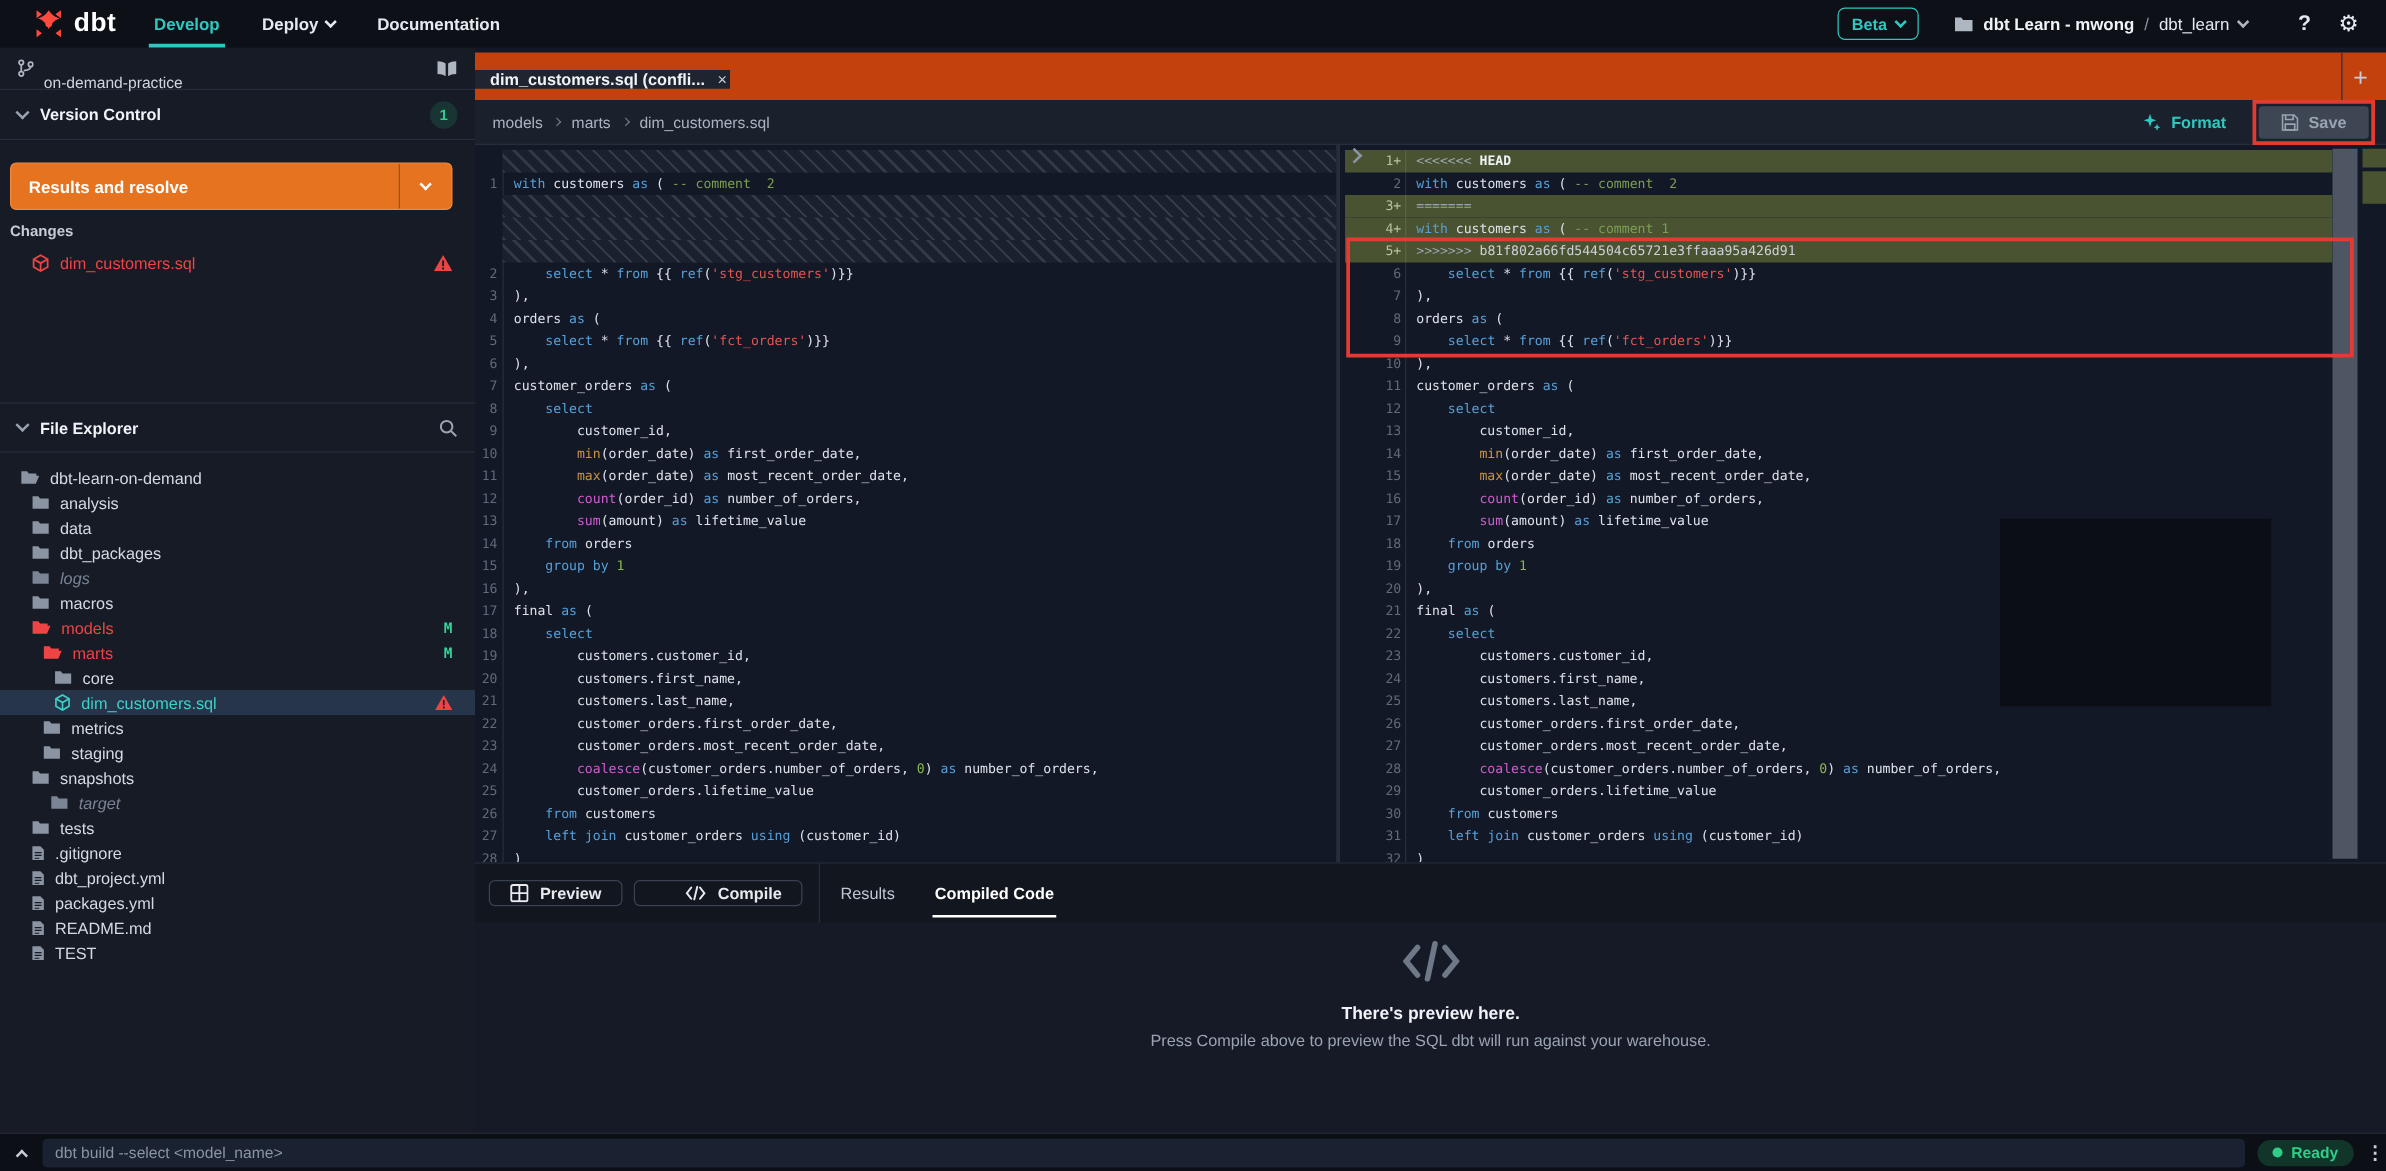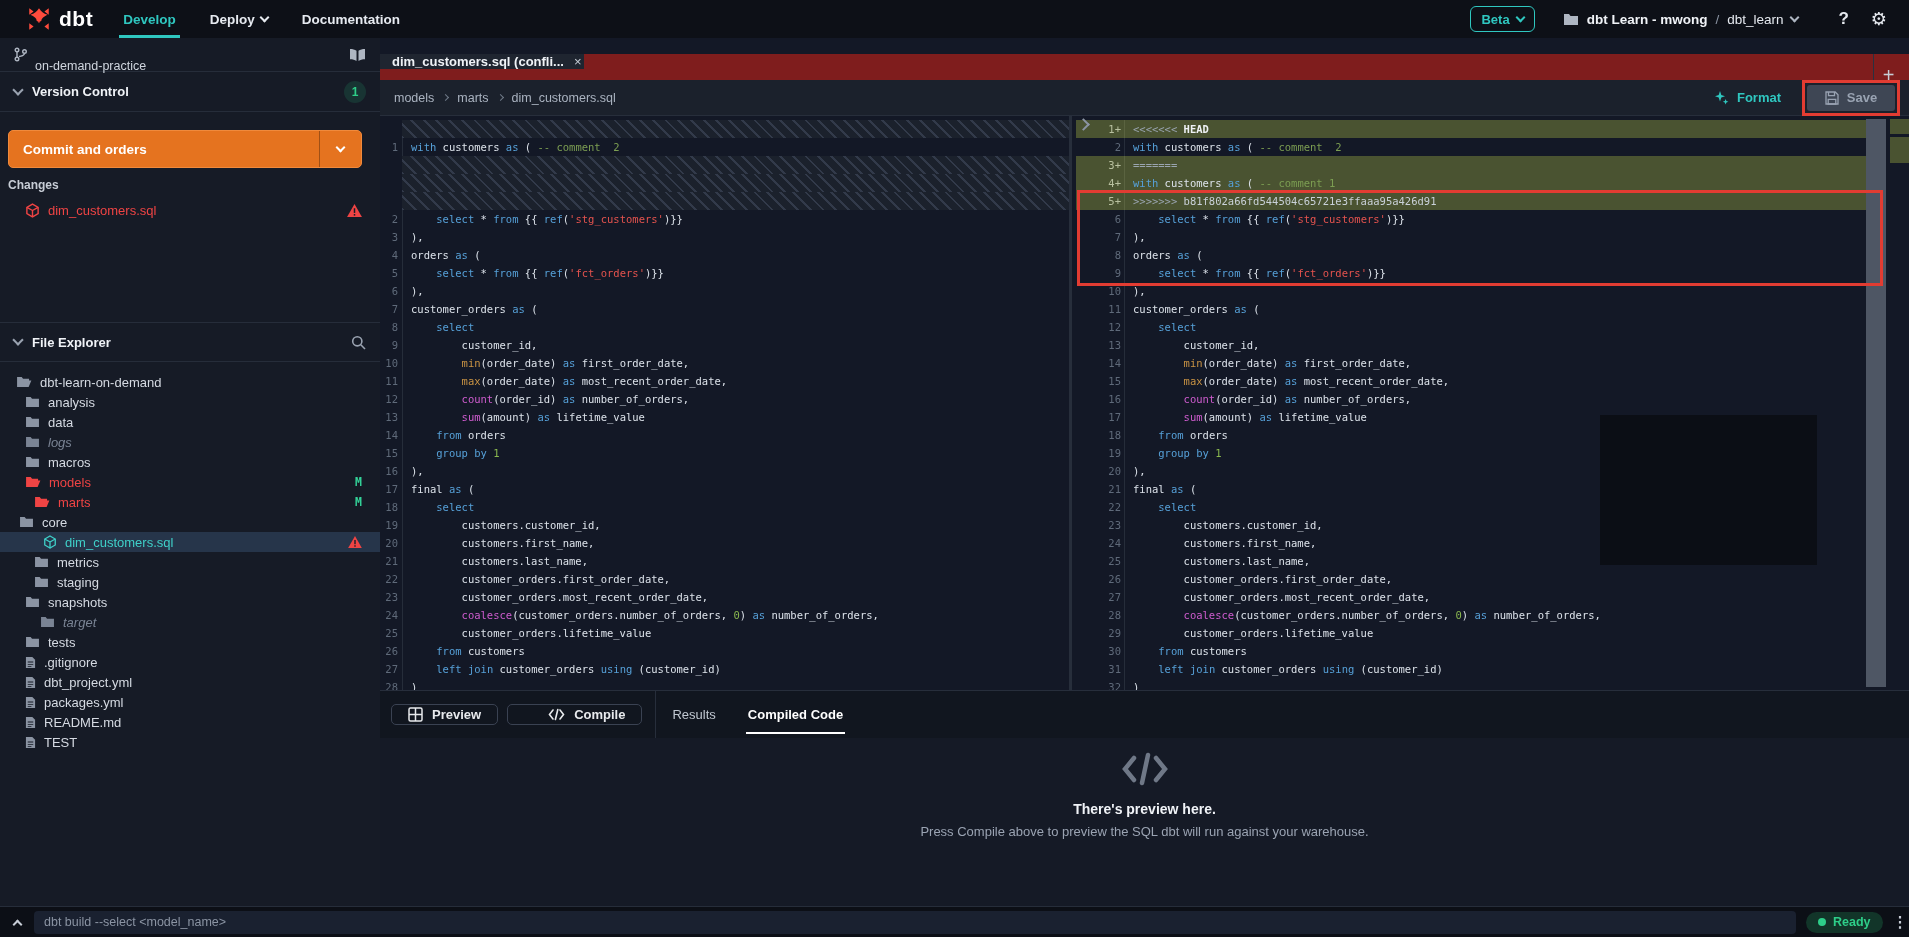--- a/index.html
+++ b/index.html
@@ -56,21 +56,21 @@
   .tree-row.selected{background:#26354a;}
   .tree-row.selected .tlabel{color:#3fd0c9;}
   .tree-row.muted .tlabel{color:#7a8494;font-style:italic;}
   .tree-row.red .tlabel{color:#ef4444;}
   .tlabel{white-space:nowrap;}
   .t-badge{margin-left:auto;color:#34d399;font-size:11.5px;font-weight:bold;font-family:"DejaVu Sans Mono",monospace;}
   .t-warn{margin-left:auto;display:flex;}
 
   
   .editor-col{position:absolute;left:380px;top:38px;width:1529px;height:868px;background:#131826;}
-  .tabbar{position:absolute;left:0;top:16px;width:1529px;height:42px;background:#7f1d1d;display:flex;align-items:flex-start;}
+  .tabbar{position:absolute;left:0;top:4px;width:1529px;height:42px;background:#c2410c;display:flex;align-items:center;}
   .tab{width:204px;background:#1f2530;display:flex;align-items:center;gap:10px;padding:0 12px;cursor:pointer;}
   .tab-title{font-size:13px;font-weight:bold;color:#f0f3f7;white-space:nowrap;}
   .tab-close{color:#c7cdd6;font-size:13px;cursor:pointer;}
   .tab-plus{position:absolute;right:6px;top:0;height:42px;width:30px;display:flex;align-items:center;justify-content:center;
             color:#c7cdd6;font-size:20px;cursor:pointer;border-left:1px solid #2a3140;}
   .toolbar{position:absolute;left:0;top:42px;width:1529px;height:36px;background:#1b212c;border-bottom:1px solid #272e3b;
            display:flex;align-items:center;padding:0 14px;}
   .crumbs{display:flex;align-items:center;gap:9px;font-size:12.5px;color:#aab3c0;}
   .crumb-sep{width:5px;height:5px;border-right:1.5px solid #707a89;border-top:1.5px solid #707a89;transform:rotate(45deg);}
   .toolbar-right{margin-left:auto;display:flex;align-items:center;gap:26px;}
@@ -194,21 +194,21 @@
       </span>
     </div>
 
     <div class="vc-header">
       <span class="sec-chev"></span>
       <span>Version Control</span>
       <span class="badge-count">1</span>
     </div>
 
     <div class="commit-btn">
-      <span class="commit-main">Commit and orders</span>
+      <span class="commit-main">Results and resolve</span>
       <span class="commit-caret">
           <span class="chev"></span>
         </span>
     </div>
 
     <div class="changes-label">Changes</div>
 
     <div class="change-row">
       <span style="color:#ef4444">
         <svg width="15" height="15" viewBox="0 0 16 16" fill="none" stroke="currentColor" stroke-width="1.5">
@@ -255,20 +255,28 @@
           <span class="tlabel">analysis</span>
         </div>
         <div class="tree-row" style="padding-left: 25px;">
           <span>
             <svg width="15" height="12" viewBox="0 0 16 13">
               <path fill="#8b94a3" d="M1 1h5l1.5 2H15v9H1z"></path>
             </svg>
           </span>
           <span class="tlabel">data</span>
         </div>
+        <div class="tree-row" style="padding-left: 25px;">
+          <span>
+            <svg width="15" height="12" viewBox="0 0 16 13">
+              <path fill="#8b94a3" d="M1 1h5l1.5 2H15v9H1z"></path>
+            </svg>
+          </span>
+          <span class="tlabel">dbt_packages</span>
+        </div>
         <div class="tree-row muted" style="padding-left: 25px;">
           <span>
             <svg width="15" height="12" viewBox="0 0 16 13">
               <path fill="#7a8494" d="M1 1h5l1.5 2H15v9H1z"></path>
             </svg>
           </span>
           <span class="tlabel">logs</span>
         </div>
         <div class="tree-row" style="padding-left: 25px;">
           <span>
@@ -289,21 +297,21 @@
         </div>
         <div class="tree-row red" style="padding-left: 34px;">
           <span>
             <svg width="16" height="12" viewBox="0 0 17 13">
               <path fill="#ef4444" d="M1 1h5l1.5 2H14v2h2.5L13.5 12H1z"></path>
             </svg>
           </span>
           <span class="tlabel">marts</span>
           <span class="t-badge">M</span>
         </div>
-        <div class="tree-row" style="padding-left: 19px;">
+        <div class="tree-row" style="padding-left: 43px;">
           <span>
             <svg width="15" height="12" viewBox="0 0 16 13">
               <path fill="#8b94a3" d="M1 1h5l1.5 2H15v9H1z"></path>
             </svg>
           </span>
           <span class="tlabel">core</span>
         </div>
         <div class="tree-row selected" style="padding-left: 43px;">
           <span>
             <svg width="14" height="14" viewBox="0 0 16 16" fill="none" stroke="#3fd0c9" stroke-width="1.5">

